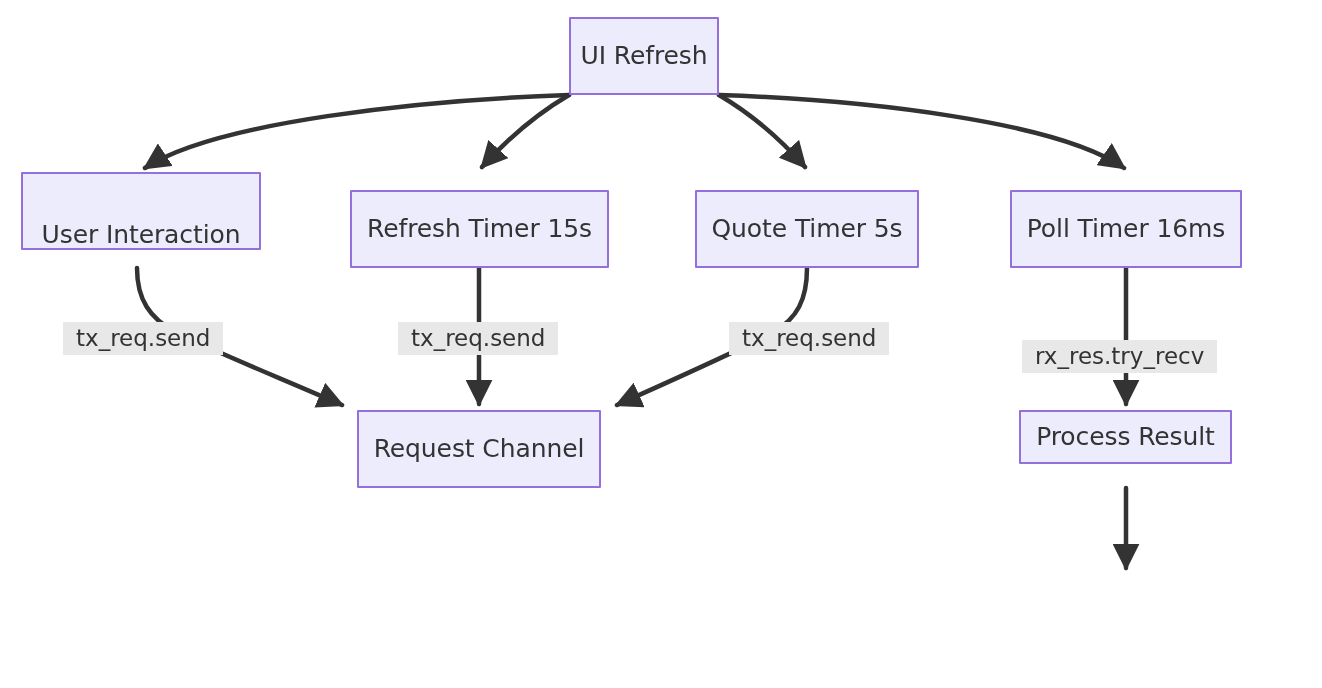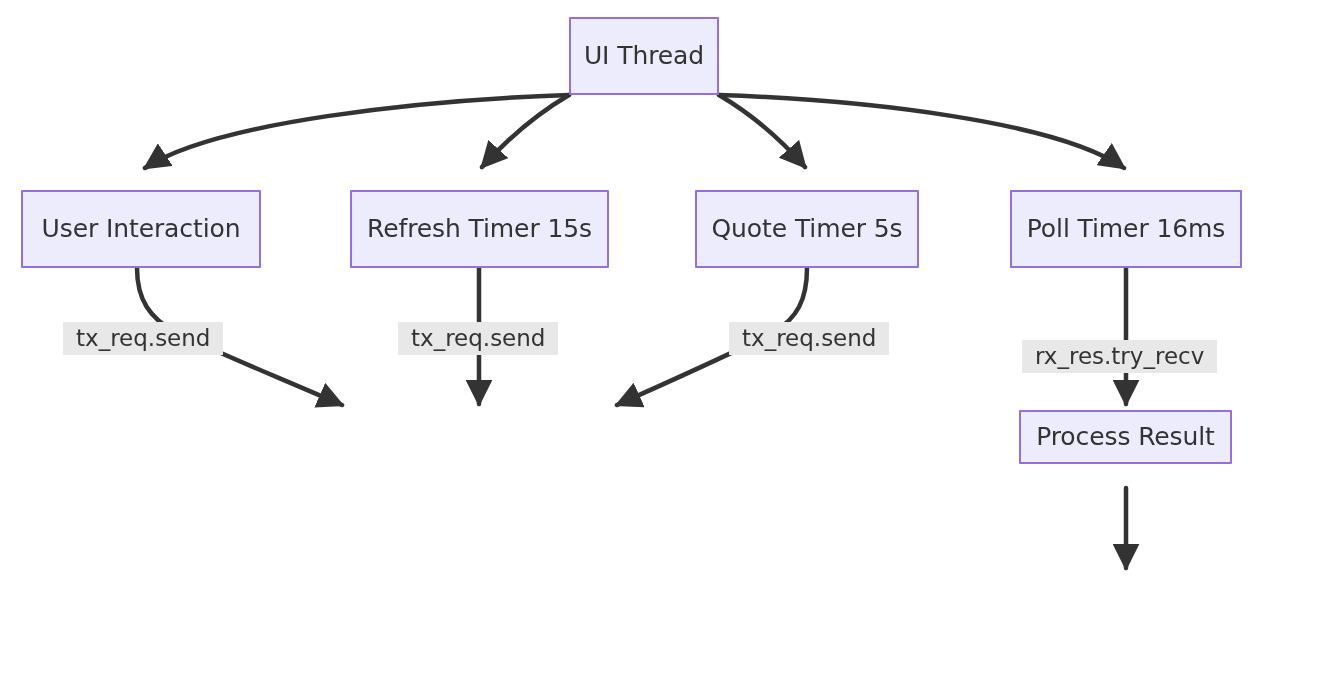--- a/index.html
+++ b/index.html
@@ -81,39 +81,42 @@
 
       <path d="M 807,268 C 807,300 797,318 774,332 C 736,352 668,382 617,405" marker-end="url(#arrow)"></path>
 
       <path d="M 1126,268 L 1126,404" marker-end="url(#arrow)"></path>
 
       <path d="M 1126,488 L 1126,568" marker-end="url(#arrow)"></path>
     </g>
   </svg>
 
   <div class="node" style="left:569px; top:17px; width:150px; height:78px;">
-    <span>UI Thread</span>
+    <span>UI Refresh</span>
   </div>
 
-  <div class="node" style="left:21px; top:190px; width:240px; height:78px;">
+  <div class="node" style="left:21px; top:172px; width:240px; height:78px;align-items:flex-end;">
     <span>User Interaction</span>
   </div>
 
   <div class="node" style="left:350px; top:190px; width:259px; height:78px;text-align:right;">
     <span>Refresh Timer 15s</span>
   </div>
 
   <div class="node" style="left:695px; top:190px; width:224px; height:78px;">
     <span>Quote Timer 5s</span>
   </div>
 
   <div class="node" style="left:1010px; top:190px; width:232px; height:78px;">
     <span>Poll Timer 16ms</span>
   </div>
 
+  <div class="node" style="left:357px; top:410px; width:244px; height:78px;">
+    <span>Request Channel</span>
+  </div>
 
   <div class="node" style="left:1019px; top:410px; width:213px; height:54px;">
     <span>Process Result</span>
   </div>
 
 
   <div class="edge-label" style="left:63px; top:322px;">tx_req.send</div>
 
   <div class="edge-label" style="left:398px; top:322px;">tx_req.send</div>
 

